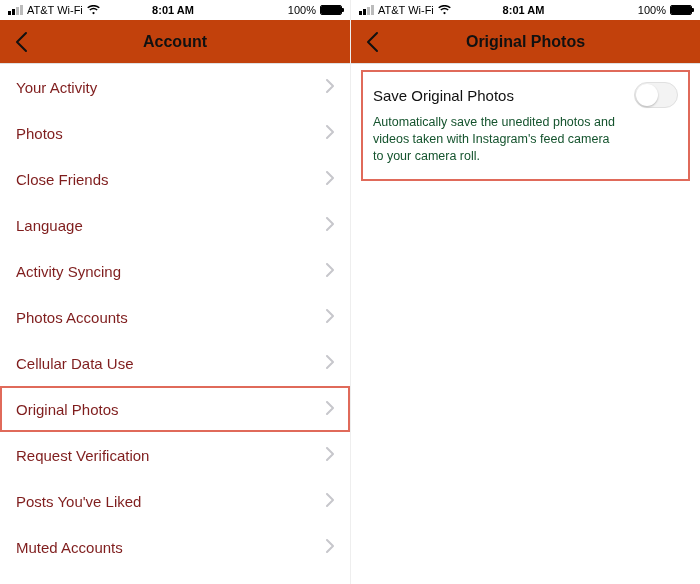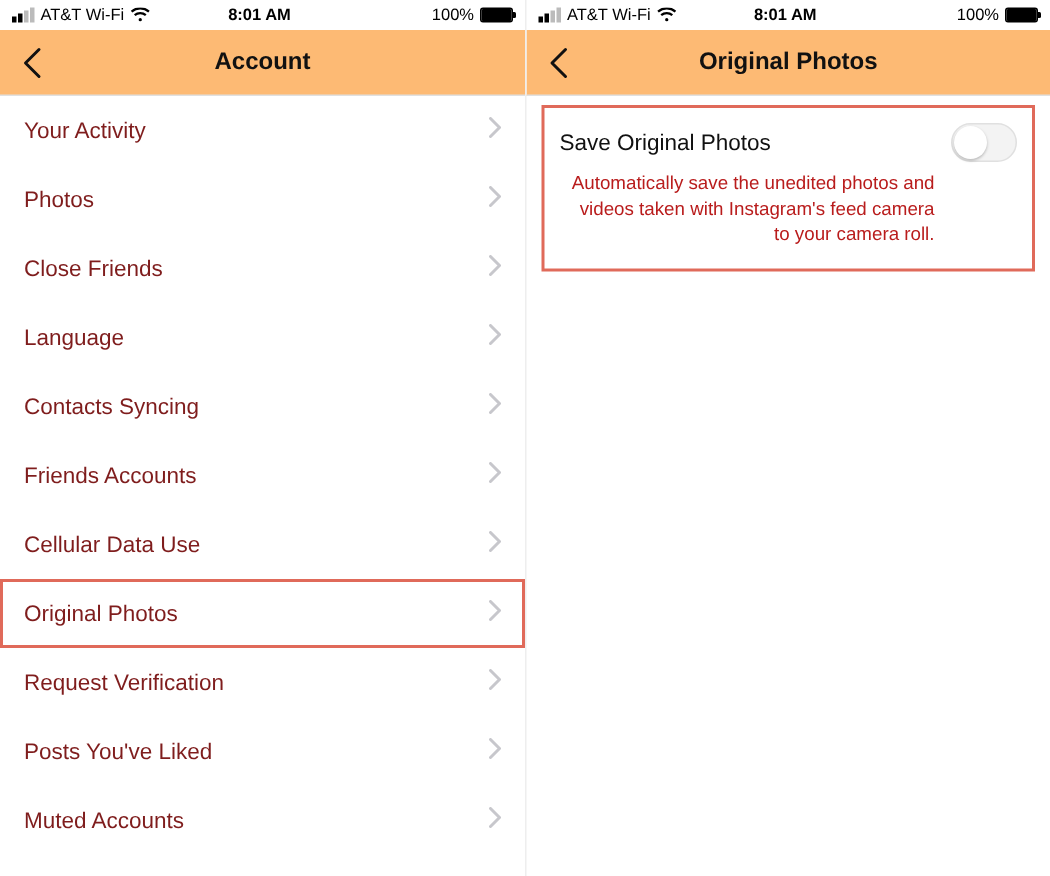--- a/index.html
+++ b/index.html
@@ -50,21 +50,21 @@
   }
   .battery::after {
     content:""; position:absolute; right:-3px; top:2px; width:2px; height:4px;
     background:#000; border-radius:0 1px 1px 0;
   }
   .battery i { display:block; height:100%; width:100%; background:#000; border-radius:1px; }
 
   
   .navhdr {
     height: 44px;
-    background: #fdba74;
+    background: #c2410c;
     border-bottom: 1px solid #e0e0e0;
     display: flex;
     align-items: center;
     justify-content: center;
     position: relative;
   }
   .navhdr .back {
     position: absolute; left: 8px; top: 0; bottom: 0;
     display: flex; align-items: center; padding: 0 6px;
     cursor: pointer;
@@ -101,23 +101,22 @@
     position: relative;
   }
   .setting-title-row {
     display:flex; justify-content: space-between; align-items:center;
   }
   .setting-title { font-size: 15px; color:#111; }
   .setting-desc {
     margin-top: 6px;
     font-size: 12.5px;
     line-height: 1.35;
-    color: #b91c1c;
+    color: #14532d;
     max-width: 250px;
-    text-align: right;
   }
   .toggle {
     width: 44px; height: 26px; border-radius: 13px;
     background: #f3f3f3; border: 1px solid #e0e0e0;
     position: relative; cursor: pointer;
     flex-shrink: 0;
   }
   .toggle::after {
     content:""; position:absolute; top:1px; left:1px;
     width:22px; height:22px; border-radius:50%;
@@ -183,27 +182,27 @@
               <path d="M1 1l6 6-6 6" stroke="#c7c7cc" stroke-width="2" fill="none" stroke-linecap="round" stroke-linejoin="round"></path>
             </svg></span>
         </div>
         <div class="row">
           <span>Language</span>
           <span class="chev"><svg width="8" height="14" viewBox="0 0 8 14">
               <path d="M1 1l6 6-6 6" stroke="#c7c7cc" stroke-width="2" fill="none" stroke-linecap="round" stroke-linejoin="round"></path>
             </svg></span>
         </div>
         <div class="row">
-          <span>Contacts Syncing</span>
-          <span class="chev"><svg width="8" height="14" viewBox="0 0 8 14">
-              <path d="M1 1l6 6-6 6" stroke="#c7c7cc" stroke-width="2" fill="none" stroke-linecap="round" stroke-linejoin="round"></path>
-            </svg></span>
-        </div>
-        <div class="row">
-          <span>Friends Accounts</span>
+          <span>Activity Syncing</span>
+          <span class="chev"><svg width="8" height="14" viewBox="0 0 8 14">
+              <path d="M1 1l6 6-6 6" stroke="#c7c7cc" stroke-width="2" fill="none" stroke-linecap="round" stroke-linejoin="round"></path>
+            </svg></span>
+        </div>
+        <div class="row">
+          <span>Photos Accounts</span>
           <span class="chev"><svg width="8" height="14" viewBox="0 0 8 14">
               <path d="M1 1l6 6-6 6" stroke="#c7c7cc" stroke-width="2" fill="none" stroke-linecap="round" stroke-linejoin="round"></path>
             </svg></span>
         </div>
         <div class="row">
           <span>Cellular Data Use</span>
           <span class="chev"><svg width="8" height="14" viewBox="0 0 8 14">
               <path d="M1 1l6 6-6 6" stroke="#c7c7cc" stroke-width="2" fill="none" stroke-linecap="round" stroke-linejoin="round"></path>
             </svg></span>
         </div>

